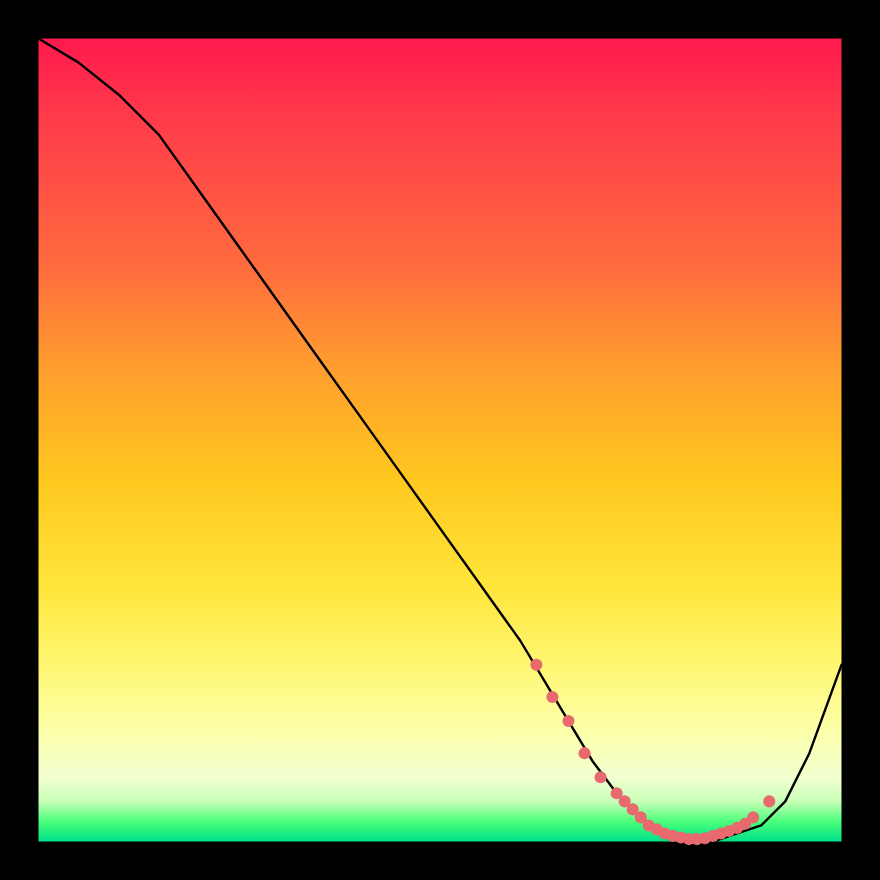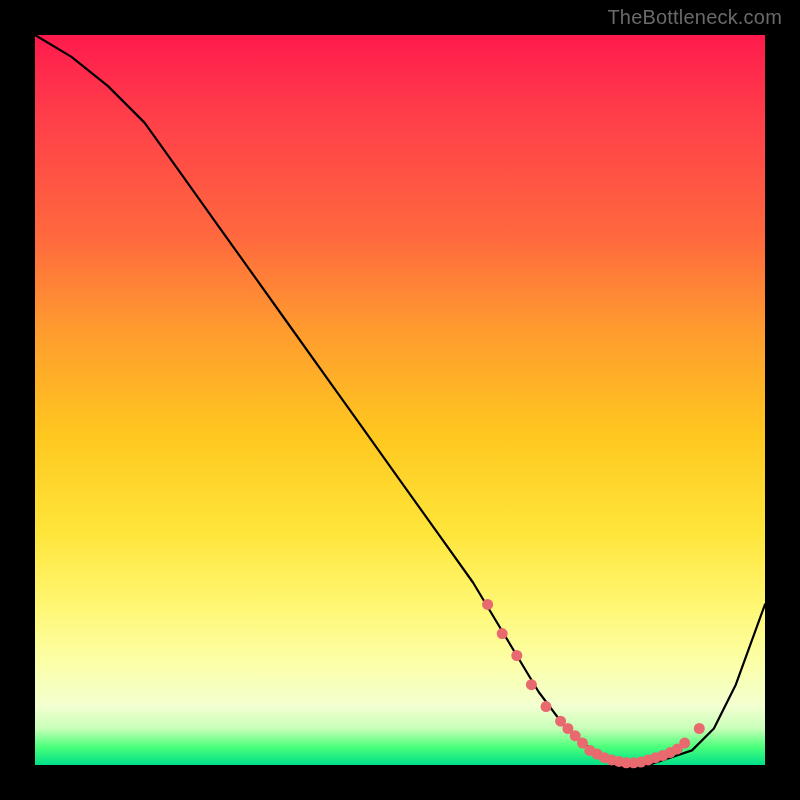--- a/index.html
+++ b/index.html
@@ -100,15 +100,14 @@
           <circle class="marker" cx="620.5" cy="722.7" r="5.5"></circle>
           <circle class="marker" cx="627.8" cy="720.5" r="5.5"></circle>
           <circle class="marker" cx="635.1" cy="717.6" r="5.5"></circle>
           <circle class="marker" cx="642.4" cy="713.9" r="5.5"></circle>
           <circle class="marker" cx="649.7" cy="708.1" r="5.5"></circle>
           <circle class="marker" cx="664.3" cy="693.5" r="5.5"></circle>
         </g>
     </svg>
   </div>
 
-  <div class="watermark">TheBottleneck.com</div>
 
 </div>
 
 </body></html>

